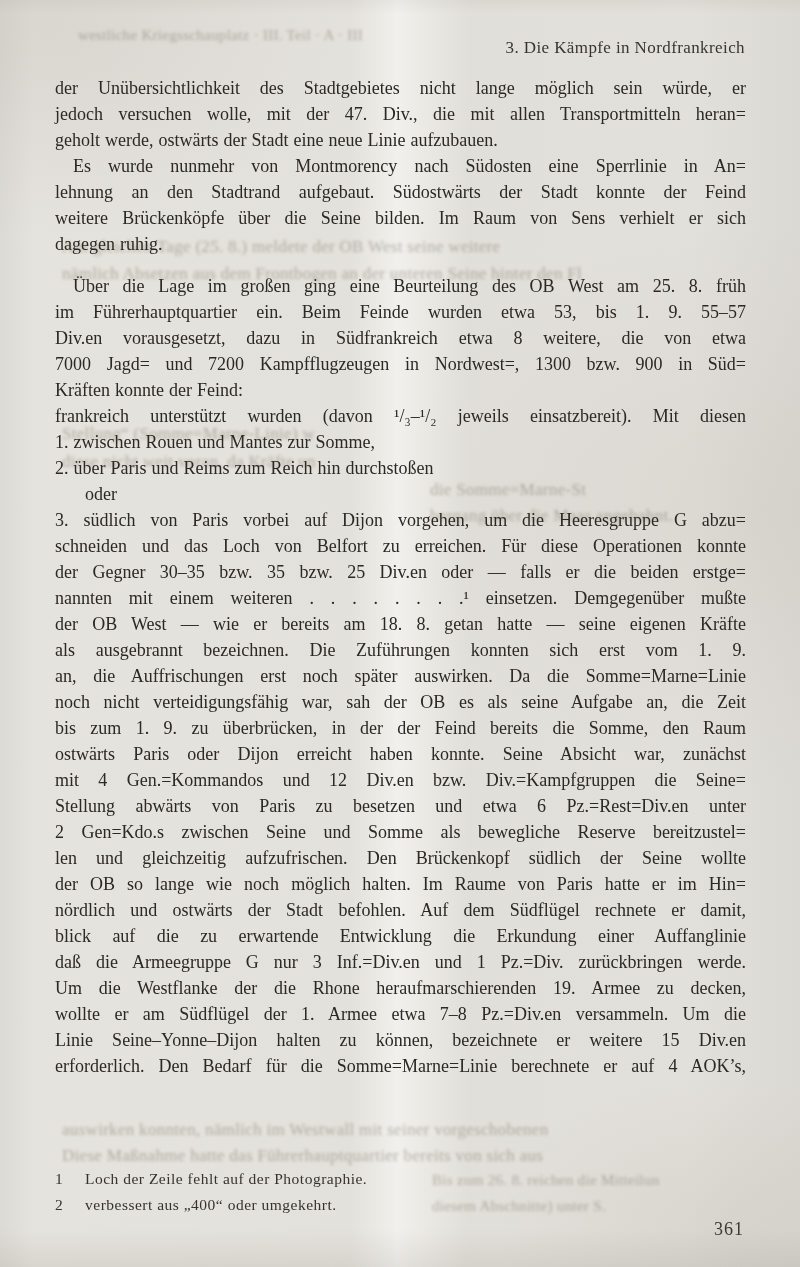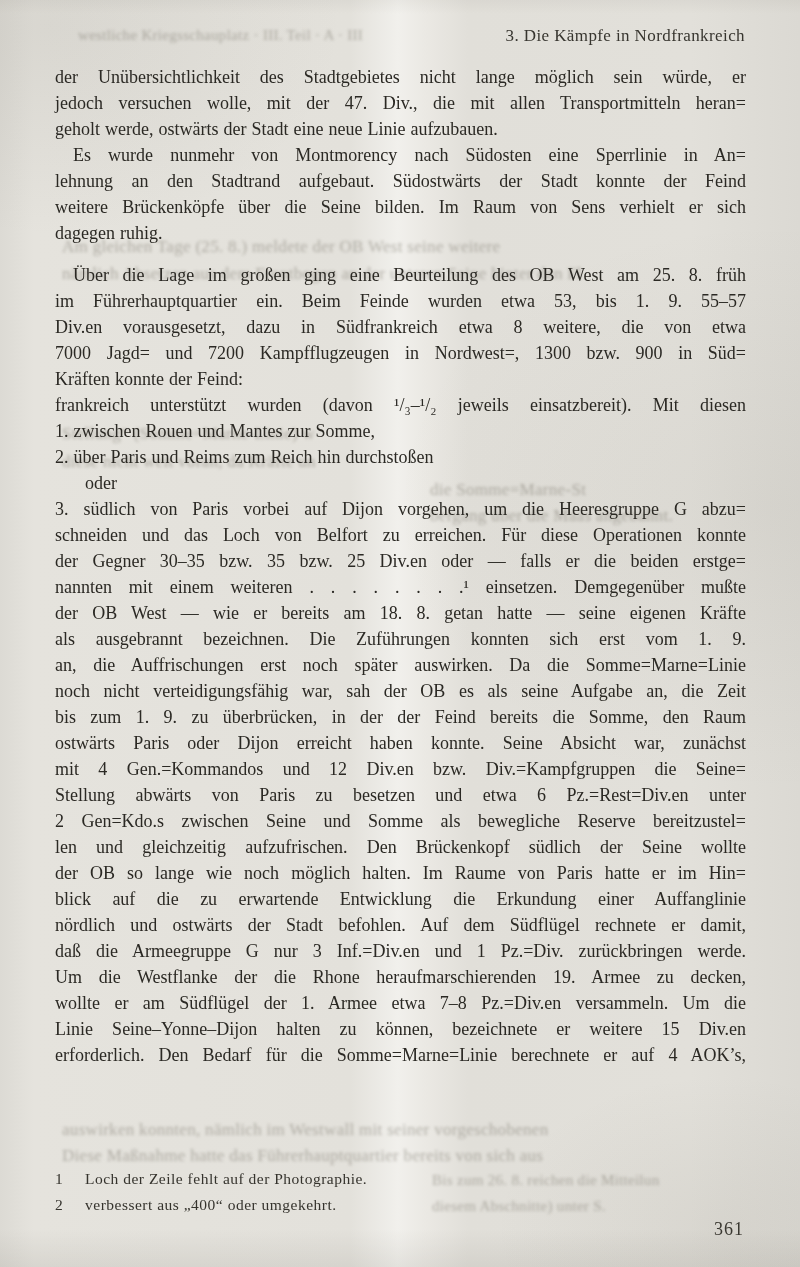--- a/index.html
+++ b/index.html
@@ -20,25 +20,25 @@
   .ghost-layer{position:absolute;inset:0;z-index:0;}
   .ghost{
     position:absolute;
     color:rgba(99,95,84,.42);
     filter:blur(1.6px);
     letter-spacing:.3px;
     white-space:nowrap;
     overflow:hidden;
   }
   .header-line{
-    position:absolute;top:26px;right:55px;z-index:2;
+    position:absolute;top:38px;right:55px;z-index:2;
     font-size:17px;letter-spacing:.4px;color:#37352f;
   }
   .body-text{
-    position:absolute;top:64px;left:55px;width:691px;z-index:2;
+    position:absolute;top:75px;left:55px;width:691px;z-index:2;
   }
   .para{margin:0;}
   .tline{
     font-size:18px;line-height:26px;
     text-align:justify;text-align-last:justify;
     word-spacing:.5px;
   }
   .tline.left{text-align-last:left;}
   .footnotes{
     position:absolute;left:55px;top:1166px;width:691px;z-index:2;
@@ -107,22 +107,22 @@
         <div class="tline">als ausgebrannt bezeichnen. Die Zuführungen konnten sich erst vom 1. 9.</div>
         <div class="tline">an, die Auffrischungen erst noch später auswirken. Da die Somme=Marne=Linie</div>
         <div class="tline">noch nicht verteidigungsfähig war, sah der OB es als seine Aufgabe an, die Zeit</div>
         <div class="tline">bis zum 1. 9. zu überbrücken, in der der Feind bereits die Somme, den Raum</div>
         <div class="tline">ostwärts Paris oder Dijon erreicht haben konnte. Seine Absicht war, zunächst</div>
         <div class="tline">mit 4 Gen.=Kommandos und 12 Div.en bzw. Div.=Kampfgruppen die Seine=</div>
         <div class="tline">Stellung abwärts von Paris zu besetzen und etwa 6 Pz.=Rest=Div.en unter</div>
         <div class="tline">2 Gen=Kdo.s zwischen Seine und Somme als bewegliche Reserve bereitzustel=</div>
         <div class="tline">len und gleichzeitig aufzufrischen. Den Brückenkopf südlich der Seine wollte</div>
         <div class="tline">der OB so lange wie noch möglich halten. Im Raume von Paris hatte er im Hin=</div>
+        <div class="tline">nördlich und ostwärts der Stadt befohlen. Auf dem Südflügel rechnete er damit,</div>
         <div class="tline">blick auf die zu erwartende Entwicklung die Erkundung einer Auffanglinie</div>
-        <div class="tline">nördlich und ostwärts der Stadt befohlen. Auf dem Südflügel rechnete er damit,</div>
         <div class="tline">daß die Armeegruppe G nur 3 Inf.=Div.en und 1 Pz.=Div. zurückbringen werde.</div>
         <div class="tline">Um die Westflanke der die Rhone heraufmarschierenden 19. Armee zu decken,</div>
         <div class="tline">wollte er am Südflügel der 1. Armee etwa 7–8 Pz.=Div.en versammeln. Um die</div>
         <div class="tline">Linie Seine–Yonne–Dijon halten zu können, bezeichnete er weitere 15 Div.en</div>
         <div class="tline">erforderlich. Den Bedarf für die Somme=Marne=Linie berechnete er auf 4 AOK’s,</div>
       </div>
     </div>
 
   <div class="footnotes">
     <div class="fnrow">

